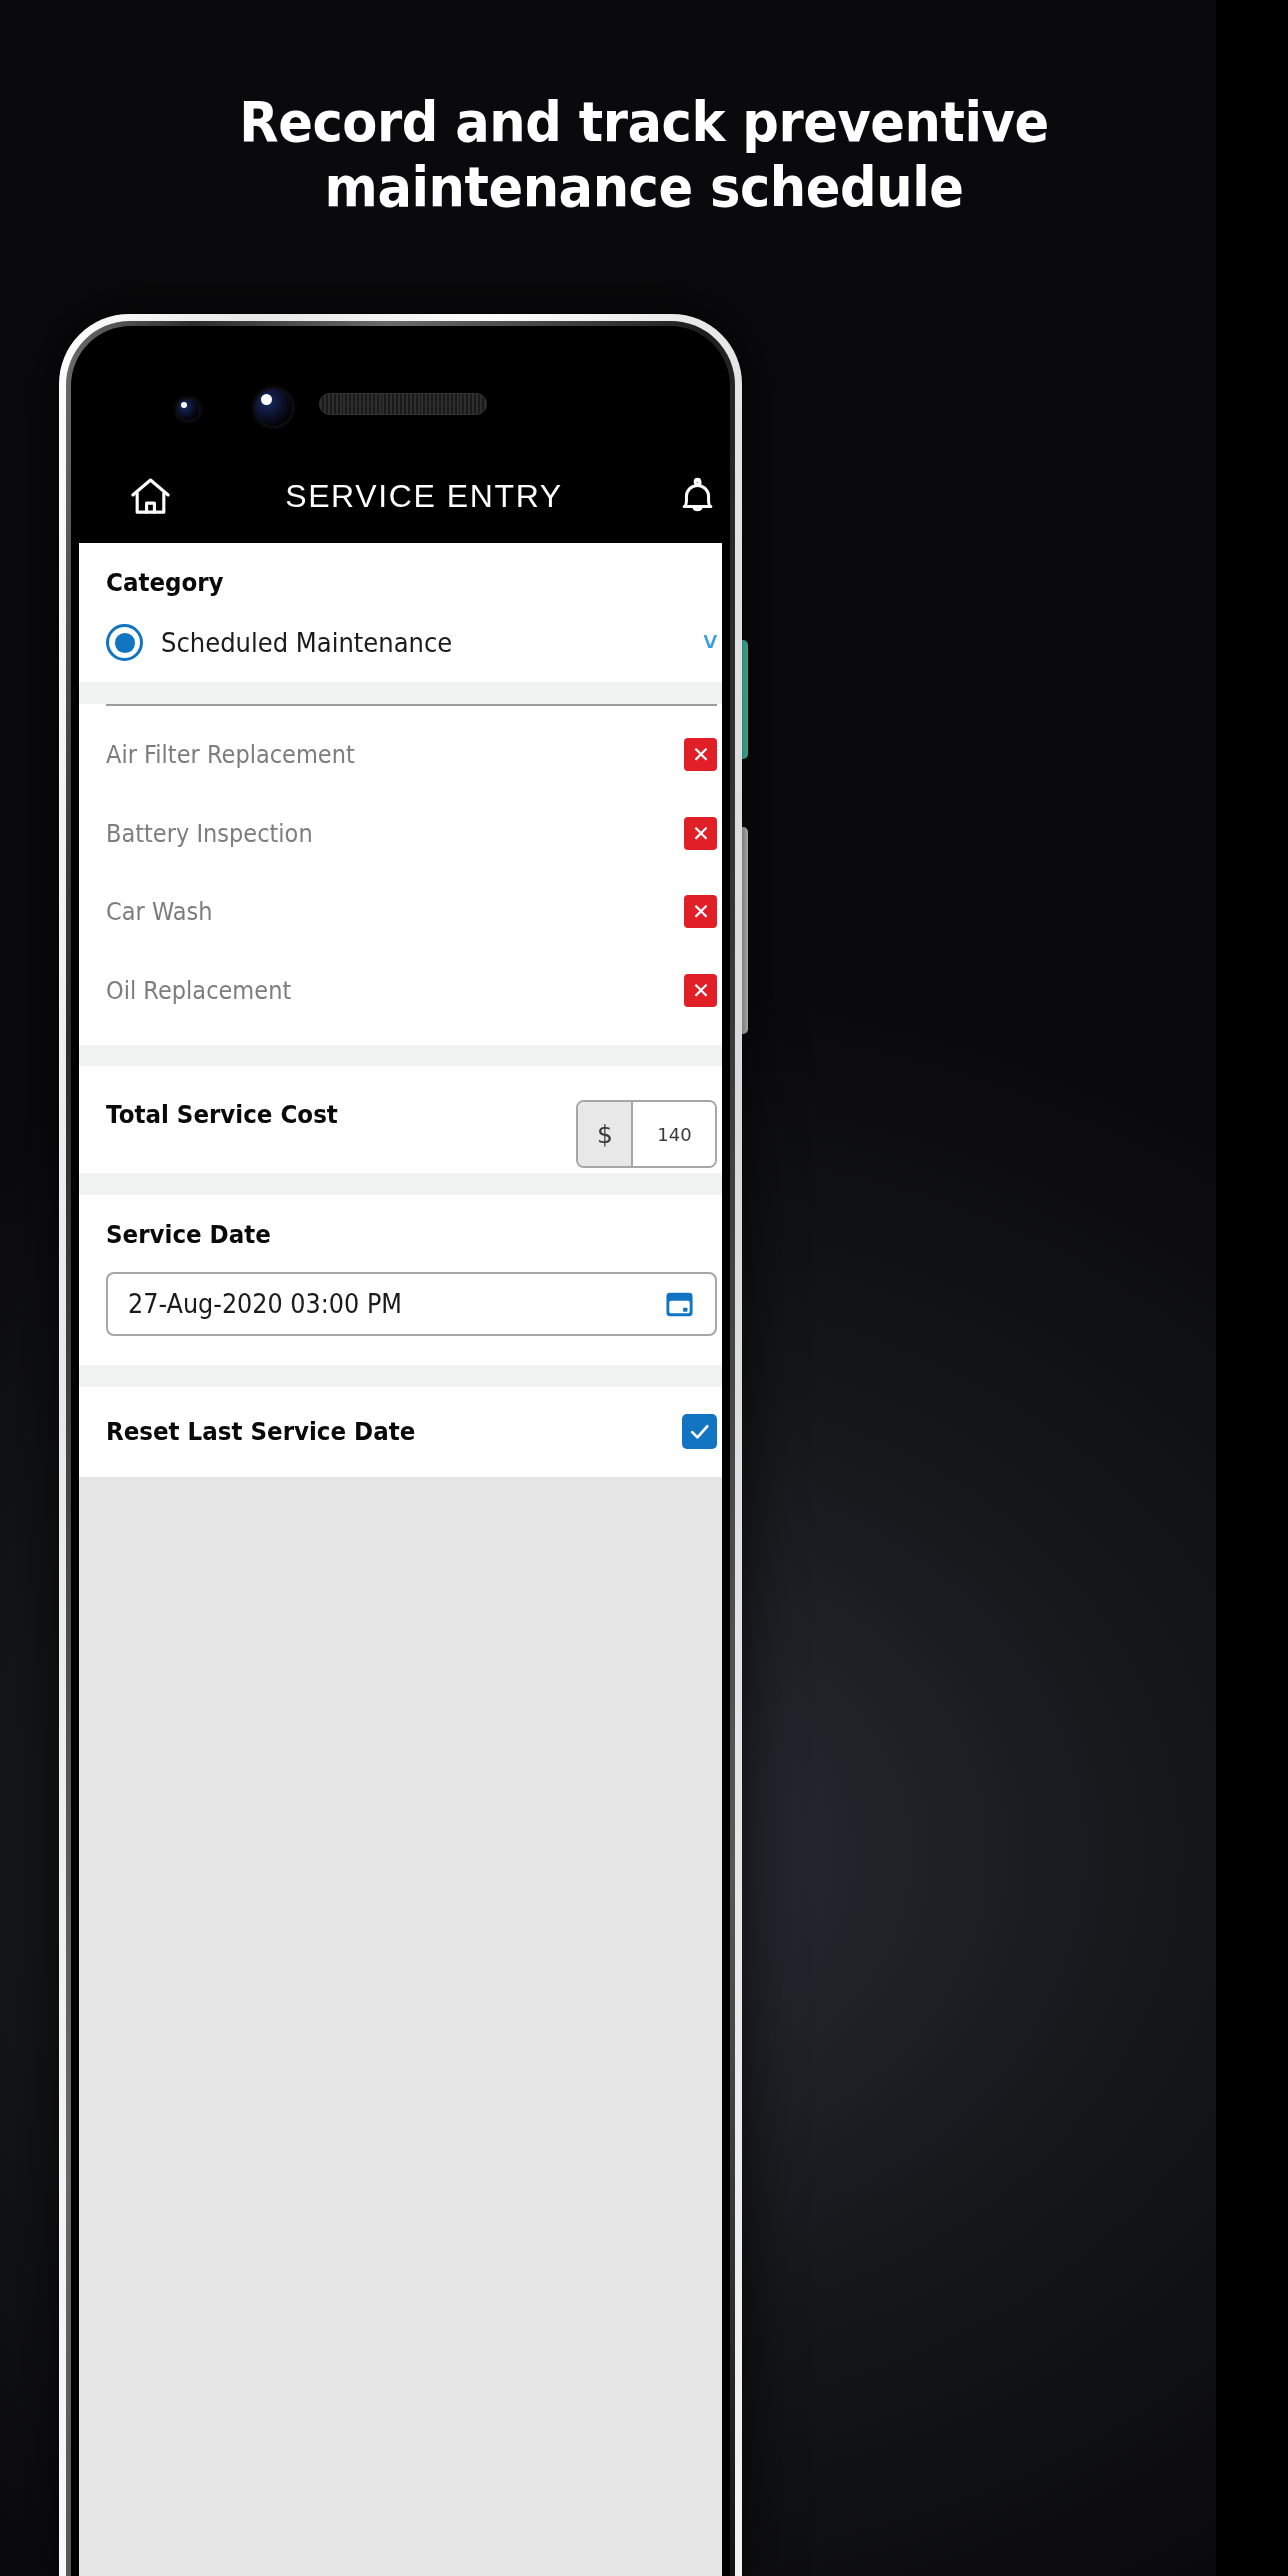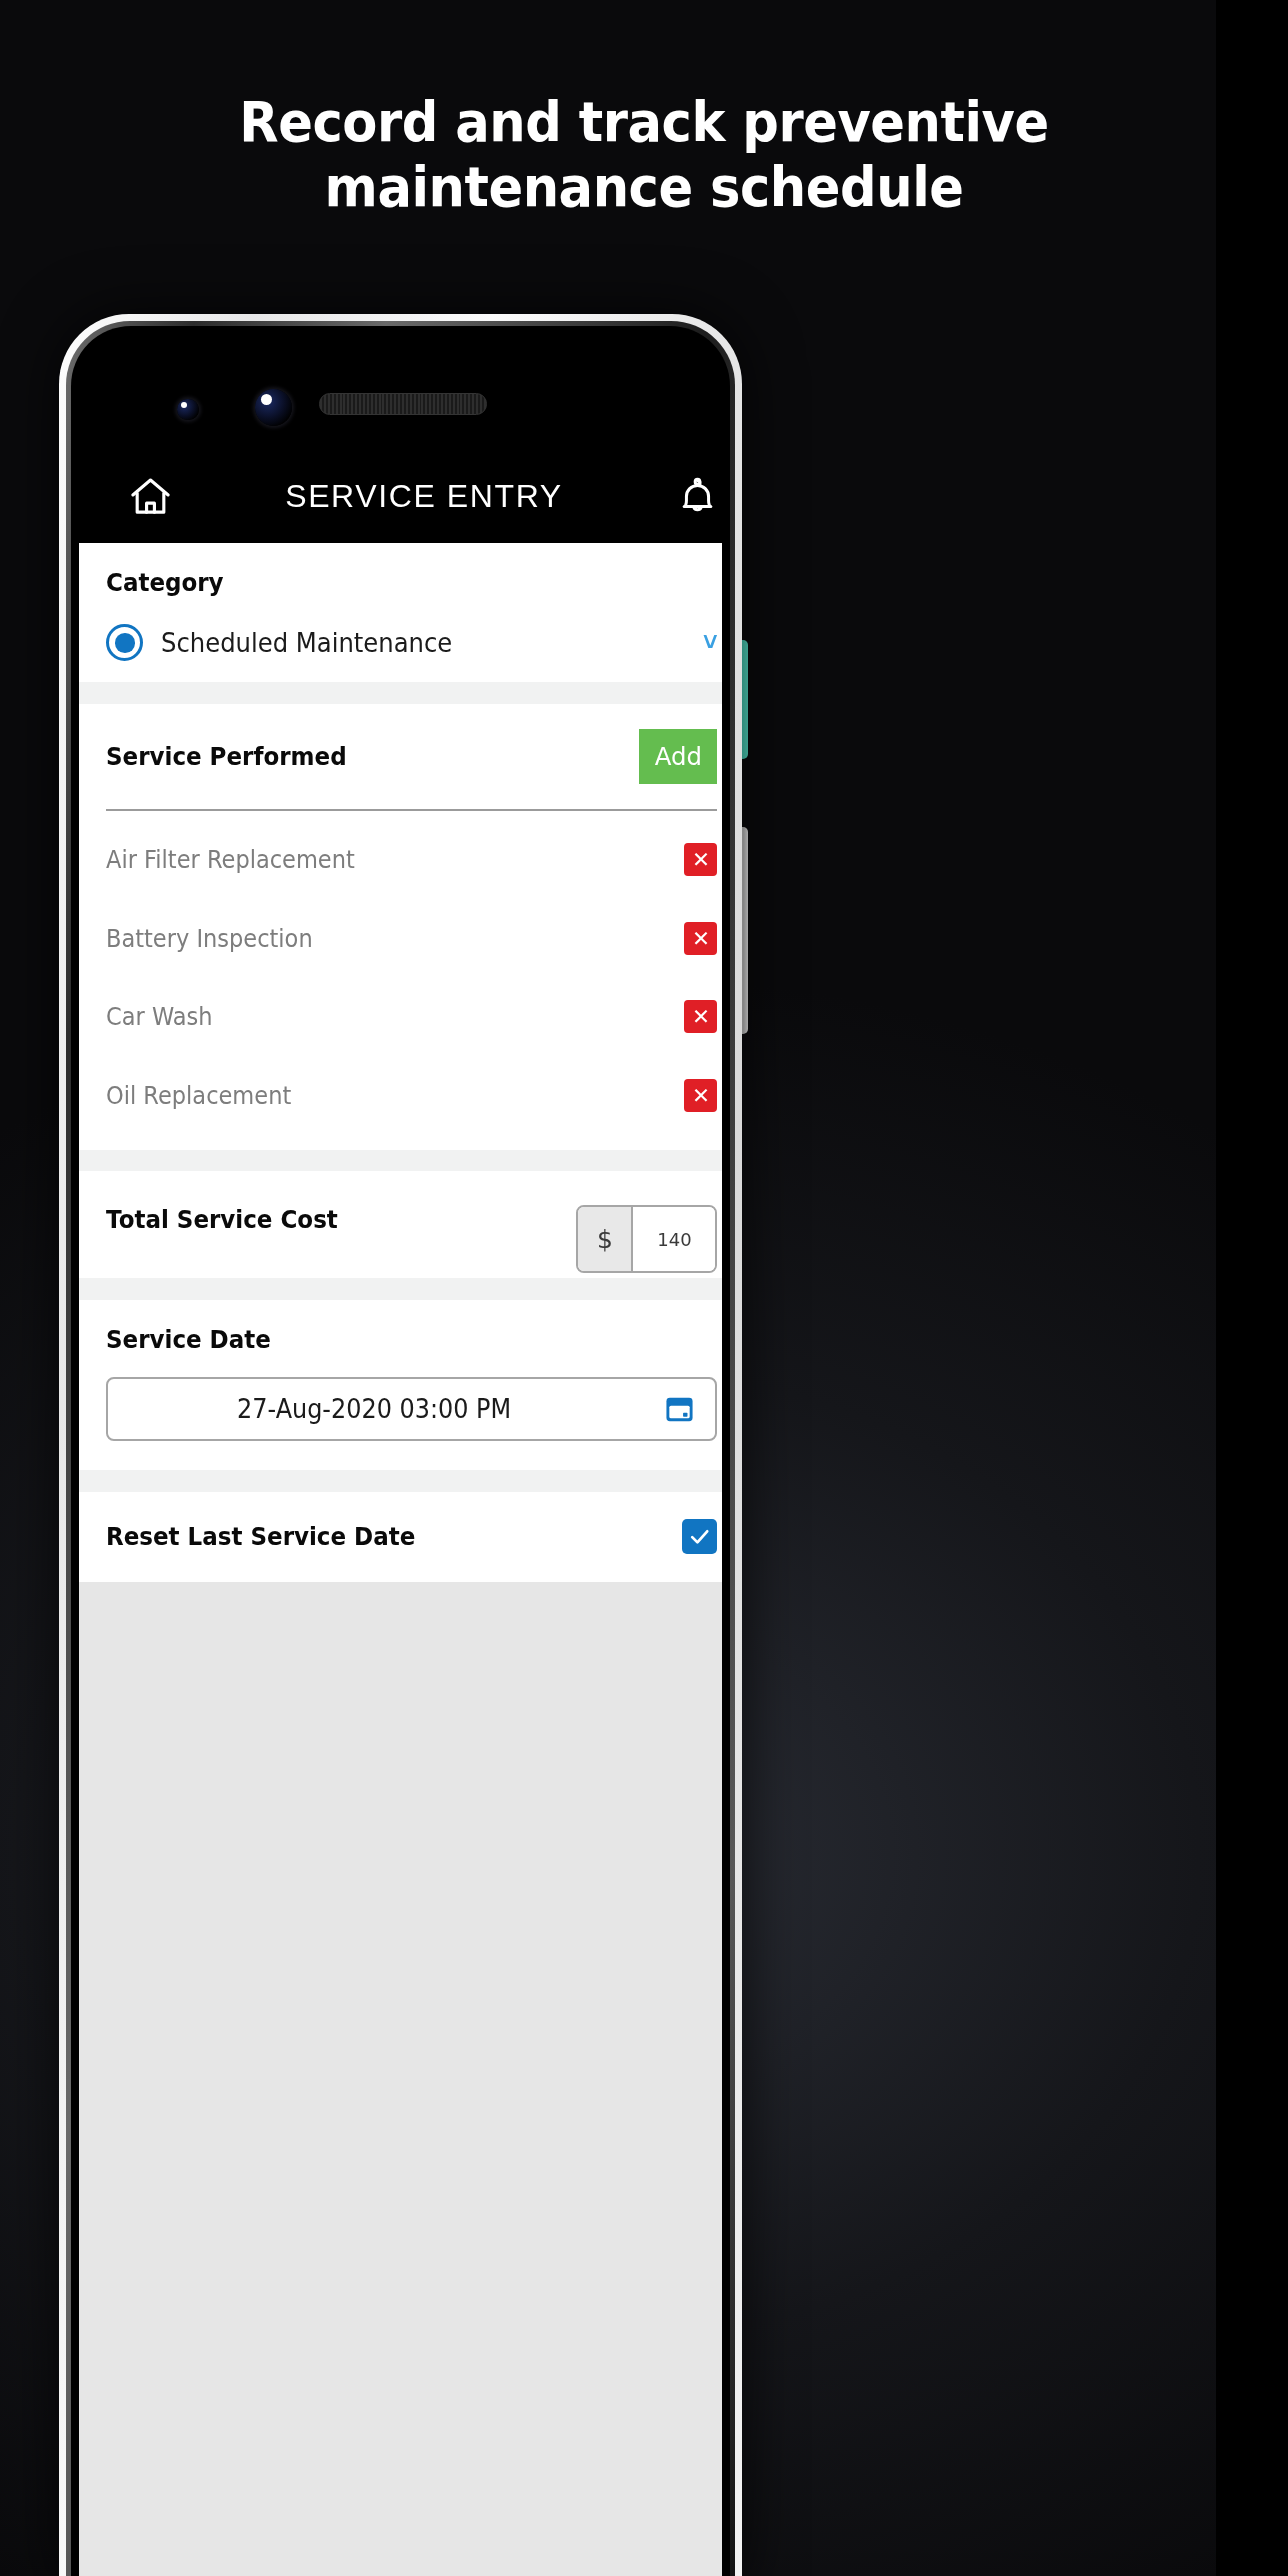--- a/index.html
+++ b/index.html
@@ -265,21 +265,20 @@
   
   #date-card { padding:25px 27px 29px 27px; }
   #date-label { margin-bottom:23.4px; }
   #date-input {
     display:flex; align-items:center;
     border:2px solid #a6a6a6;
     border-radius:7.8px;
     height:64px;
     padding:0 19.5px;
     background:#fff;
-    text-align:center;
   }
   #date-value {
     flex:1 1 auto;
     font-size:26px;
     color:#1b1b1b;
     font-family:"DejaVu Sans", sans-serif;
     transform:scaleX(0.92);
     transform-origin:left center;
     white-space:nowrap;
   }
@@ -356,24 +355,20 @@
                   <span class="dot"></span>
                 </div>
                 <div id="category-value">Scheduled Maintenance</div>
                 <div id="category-chevron">˅</div>
               </div>
             </div>
 
             <div class="gap"></div>
 
             <div class="card">
-              <div id="service-header">
-                <div class="label-bold" id="service-header-label">Service Performed</div>
-                <button id="add-button">Add</button>
-              </div>
               <div id="service-divider"></div>
 
               <div class="service-row">
                 <div class="service-name">Air Filter Replacement</div>
                 <button class="delete-btn">✕</button>
               </div>
               <div class="service-row">
                 <div class="service-name">Battery Inspection</div>
                 <button class="delete-btn">✕</button>
               </div>

